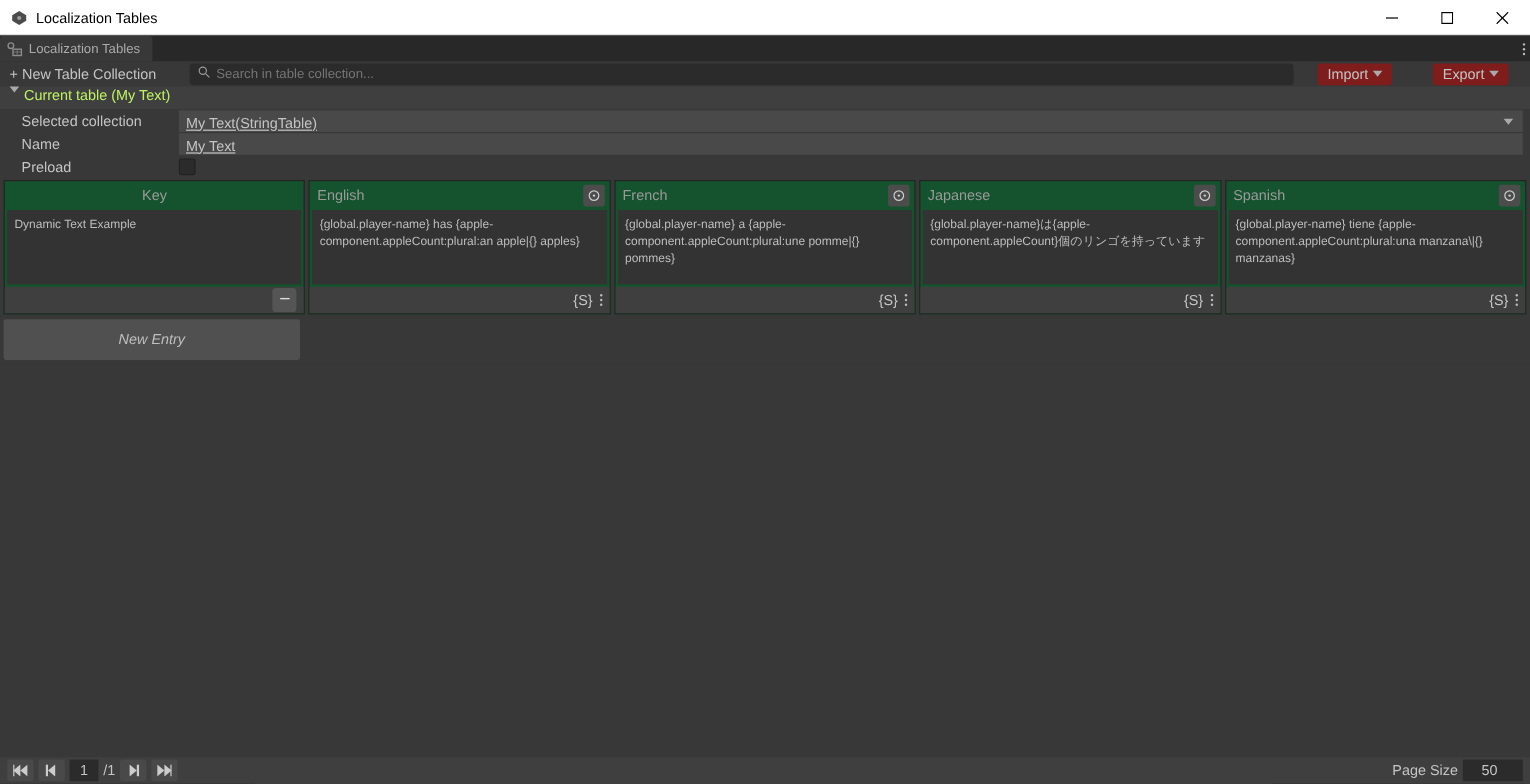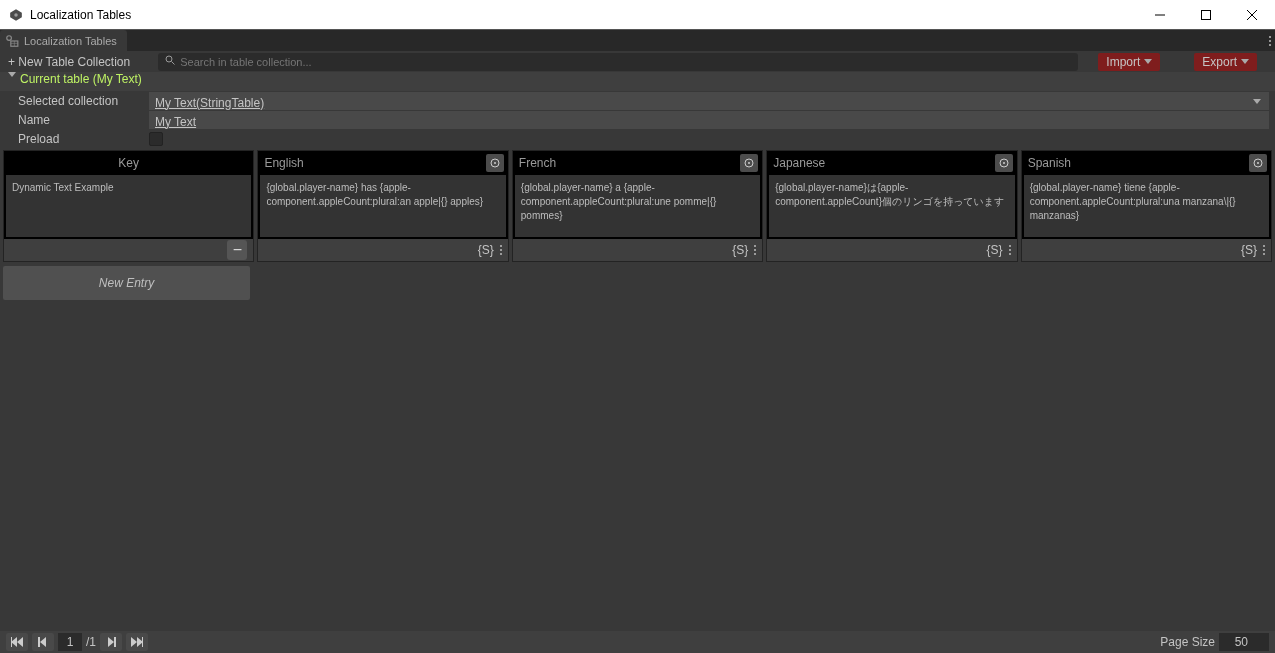--- a/index.html
+++ b/index.html
@@ -139,21 +139,21 @@
   }
   .prop-field input { background:transparent;border:none;outline:none;color:#c4c4c4;width:100%;font-size:12px; }
   .checkbox {
     width:14px;height:14px;background:#2b2b2b;border:1px solid #222;border-radius:2px;
   }
   
   .table-area { display:flex; flex-direction:column; flex:1; overflow:hidden; }
   .columns-row { display:flex; gap:3px; padding:2px 3px 0 3px; }
   .col-cell {
     flex:1;
-    background:#000000;
+    background:#14532d;
     border:1px solid #232323;
     display:flex;
     flex-direction:column;
   }
   .col-header {
     height:24px;
     display:flex;
     align-items:center;
     padding:0 6px;
     color:#9a9a9a;

